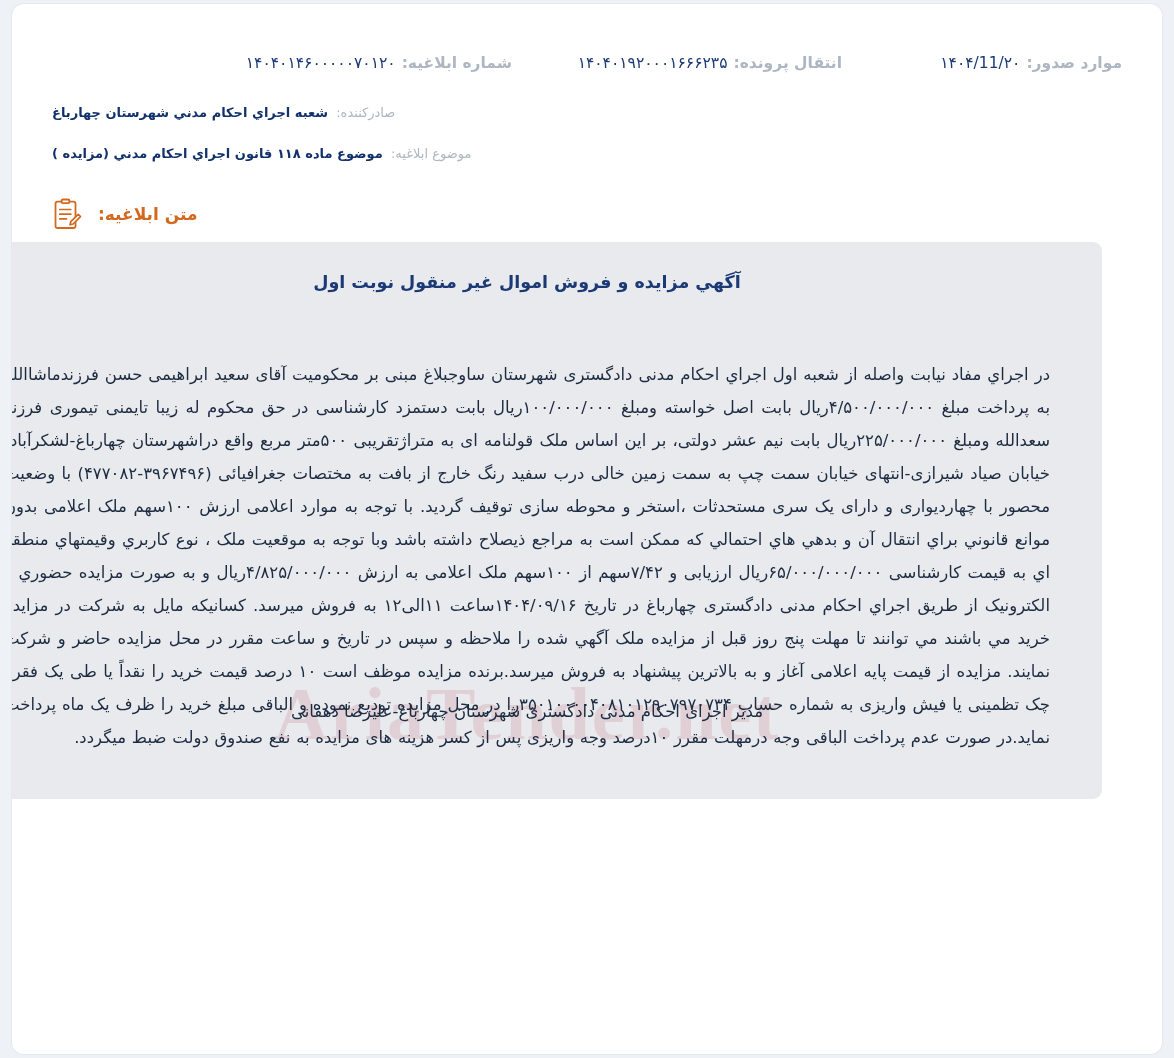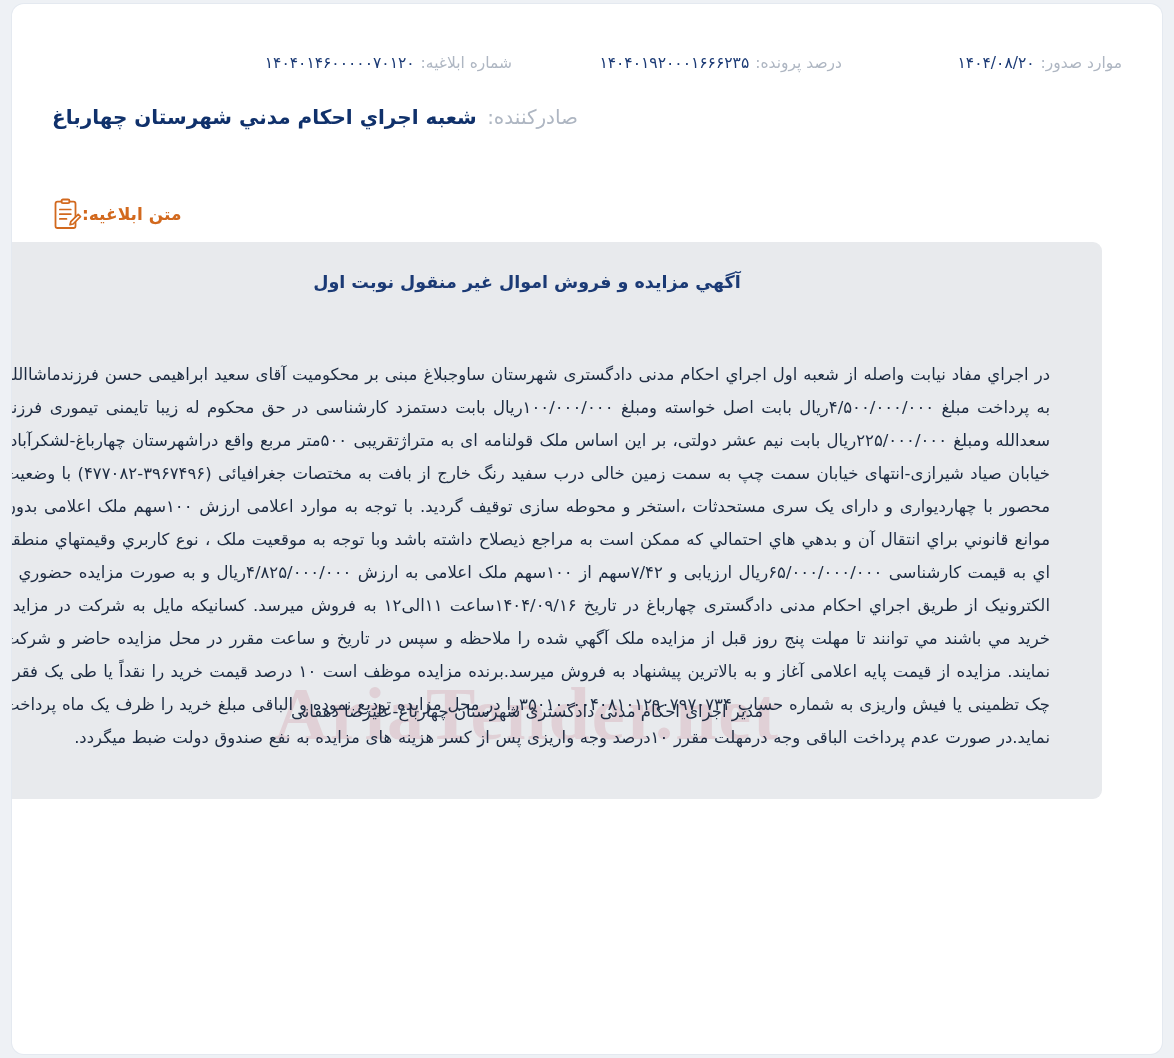--- a/index.html
+++ b/index.html
@@ -47,36 +47,36 @@
     align-items: baseline;
     white-space: nowrap;
     font-size: 15.5px;
   }
   .meta-item.notice-no  { margin-right: 0;   width: 300px; justify-content: flex-start; }
   .meta-item.case-no    { width: 330px; justify-content: flex-start; }
   .meta-item.issue-date { width: 280px; justify-content: flex-start; }
 
   .meta-label {
     color: #aeb6c2;
-    font-weight: normal;
+    font-weight: bold;
     letter-spacing: 0;
   }
   .meta-value {
     color: #1b3a75;
     font-weight: normal;
     margin-right: 6px;
   }
 
   
   .line-block {
     position: absolute;
     right: 40px;
     left: 40px;
     text-align: left;
-    font-size: 20px;
+    font-size: 13px;
     white-space: nowrap;
   }
   .issuer-line  { top: 101px; }
   .subject-line { top: 142px; }
 
   .lb-label {
     color: #aeb6c2;
   }
   .lb-value {
     color: #10316b;
@@ -85,21 +85,21 @@
   }
 
   
   .section-head {
     position: absolute;
     top: 194px;
     left: 40px;
     display: flex;
     flex-direction: row;
     align-items: center;
-    gap: 0;
+    gap: 16px;
   }
   .section-head-title {
     color: #d2691e;
     font-weight: bold;
     font-size: 17px;
   }
   .doc-icon { width: 30px; height: 32px; display: block; }
 
   
   .content-panel {
@@ -168,40 +168,44 @@
 </style>
 </head>
 <body>
 
 <div class="page-card">
 
   <div class="meta-row">
 
     <div class="meta-item issue-date">
       <span class="meta-label">موارد صدور:</span>
-      <span class="meta-value">۱۴۰۴/۰۸/۲۰</span>
+      <span class="meta-value">۱۴۰۴/11/۲۰</span>
     </div>
 
     <div class="meta-item case-no">
-      <span class="meta-label">درصد پرونده:</span>
+      <span class="meta-label">انتقال پرونده:</span>
       <span class="meta-value">۱۴۰۴۰۱۹۲۰۰۰۱۶۶۶۲۳۵</span>
     </div>
 
     <div class="meta-item notice-no">
       <span class="meta-label">شماره ابلاغیه:</span>
       <span class="meta-value">۱۴۰۴۰۱۴۶۰۰۰۰۰۷۰۱۲۰</span>
     </div>
 
   </div>
 
   <div class="line-block issuer-line">
     <span class="lb-label">صادرکننده:</span>
     <span class="lb-value">شعبه اجراي احکام مدني شهرستان چهارباغ</span>
   </div>
 
+  <div class="line-block subject-line">
+    <span class="lb-label">موضوع ابلاغیه:</span>
+    <span class="lb-value">موضوع ماده ۱۱۸ قانون اجراي احکام مدني (مزایده )</span>
+  </div>
 
   <div class="section-head">
     <span class="section-head-title">متن ابلاغیه:</span>
     <span class="doc-icon-wrap">
       <svg class="doc-icon" viewBox="0 0 30 32" fill="none" xmlns="http://www.w3.org/2000/svg" aria-hidden="true">
         <rect x="9.5" y="1.5" width="8" height="3.6" rx="1.4" stroke="#d2691e" stroke-width="1.8" fill="none"></rect>
         <path d="M9.5 3.6H5.6c-1.2 0-2.1 1-2.1 2.1v22.2c0 1.2 1 2.1 2.1 2.1h15.8c1.2 0 2.1-1 2.1-2.1V5.7c0-1.2-1-2.1-2.1-2.1h-3.9" stroke="#d2691e" stroke-width="1.8" stroke-linecap="round" fill="none"></path>
         <line x1="7.8" y1="11.5" x2="18.8" y2="11.5" stroke="#d2691e" stroke-width="1.7" stroke-linecap="round"></line>
         <line x1="7.8" y1="16.2" x2="18.8" y2="16.2" stroke="#d2691e" stroke-width="1.7" stroke-linecap="round"></line>
         <line x1="7.8" y1="20.9" x2="14.5" y2="20.9" stroke="#d2691e" stroke-width="1.7" stroke-linecap="round"></line>

